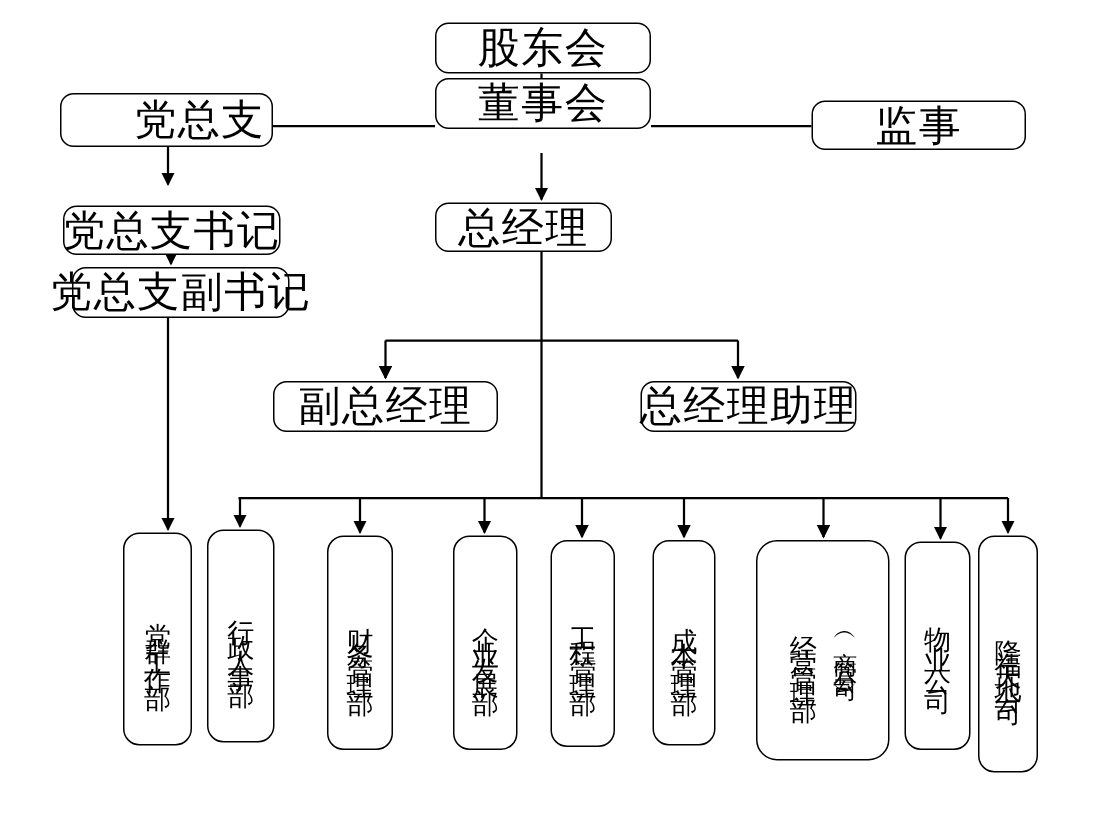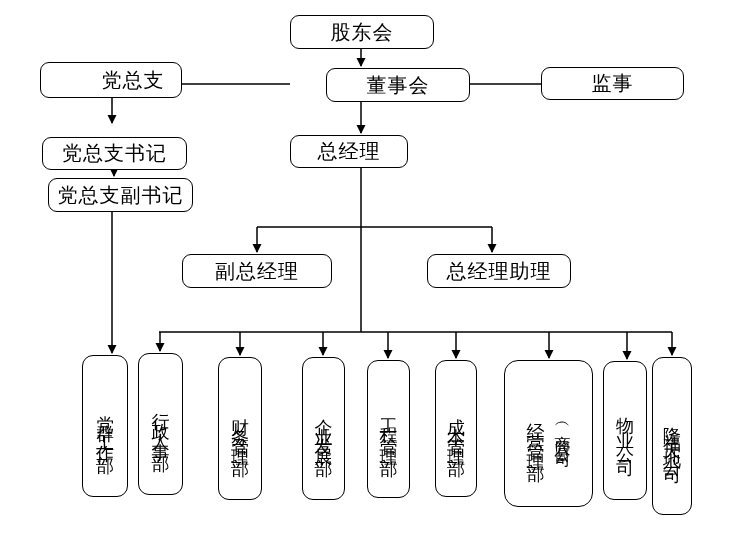--- a/index.html
+++ b/index.html
@@ -6,39 +6,39 @@
   #canvas{
     position:relative;width:744px;height:559px;background:#ffffff;
     font-family:"Liberation Serif","DejaVu Serif",serif;
     color:#000;overflow:hidden;
   }
   #wires{position:absolute;left:0;top:0;width:744px;height:559px;}
   .node{
     position:absolute;box-sizing:border-box;
     border:1.6px solid #000;border-radius:9px;background:#fff;
     display:flex;align-items:center;justify-content:center;
-    font-size:20px;letter-spacing:1px;white-space:nowrap;
+    font-size:28px;letter-spacing:1px;white-space:nowrap;
   }
   .dept{
     position:absolute;box-sizing:border-box;
     border:1.6px solid #000;border-radius:11px;background:#fff;
     display:flex;align-items:center;justify-content:center;
   }
   .vtext{
     writing-mode:vertical-rl;text-orientation:upright;
     font-size:18px;letter-spacing:10px;line-height:1;
     display:block;white-space:nowrap;
   }
   .vtext.sp14{letter-spacing:14px;}
   .vtext.sp8{letter-spacing:8px;}
   .vtext.small{font-size:16px;letter-spacing:6px;}
   .twocol{display:flex;flex-direction:row;gap:10px;align-items:center;}
   
   .n-shareholders{left:290px;top:15px;width:144px;height:34px;}
-  .n-board{left:290px;top:68px;width:144px;height:34px;margin-left:36px;}
+  .n-board{left:290px;top:52px;width:144px;height:34px;}
   .n-party{left:40px;top:62px;width:142px;height:36px;padding-left:44px;}
   .n-supervisor{left:541px;top:67px;width:143px;height:33px;}
   .n-psec{left:42px;top:125px;width:145px;height:33px;margin-top:12px;}
   .n-gm{left:290px;top:135px;width:118px;height:33px;}
   .n-pdsec{left:48px;top:178px;width:145px;height:34px;}
   .n-dgm{left:182px;top:254px;width:150px;height:34px;text-align:right;}
   .n-gma{left:409px;top:254px;width:144px;height:34px;margin-left:18px;}
   
   .d0{left:82px;top:355px;width:46px;height:142px;}
   .d1{left:138px;top:353px;width:45px;height:142px;}

